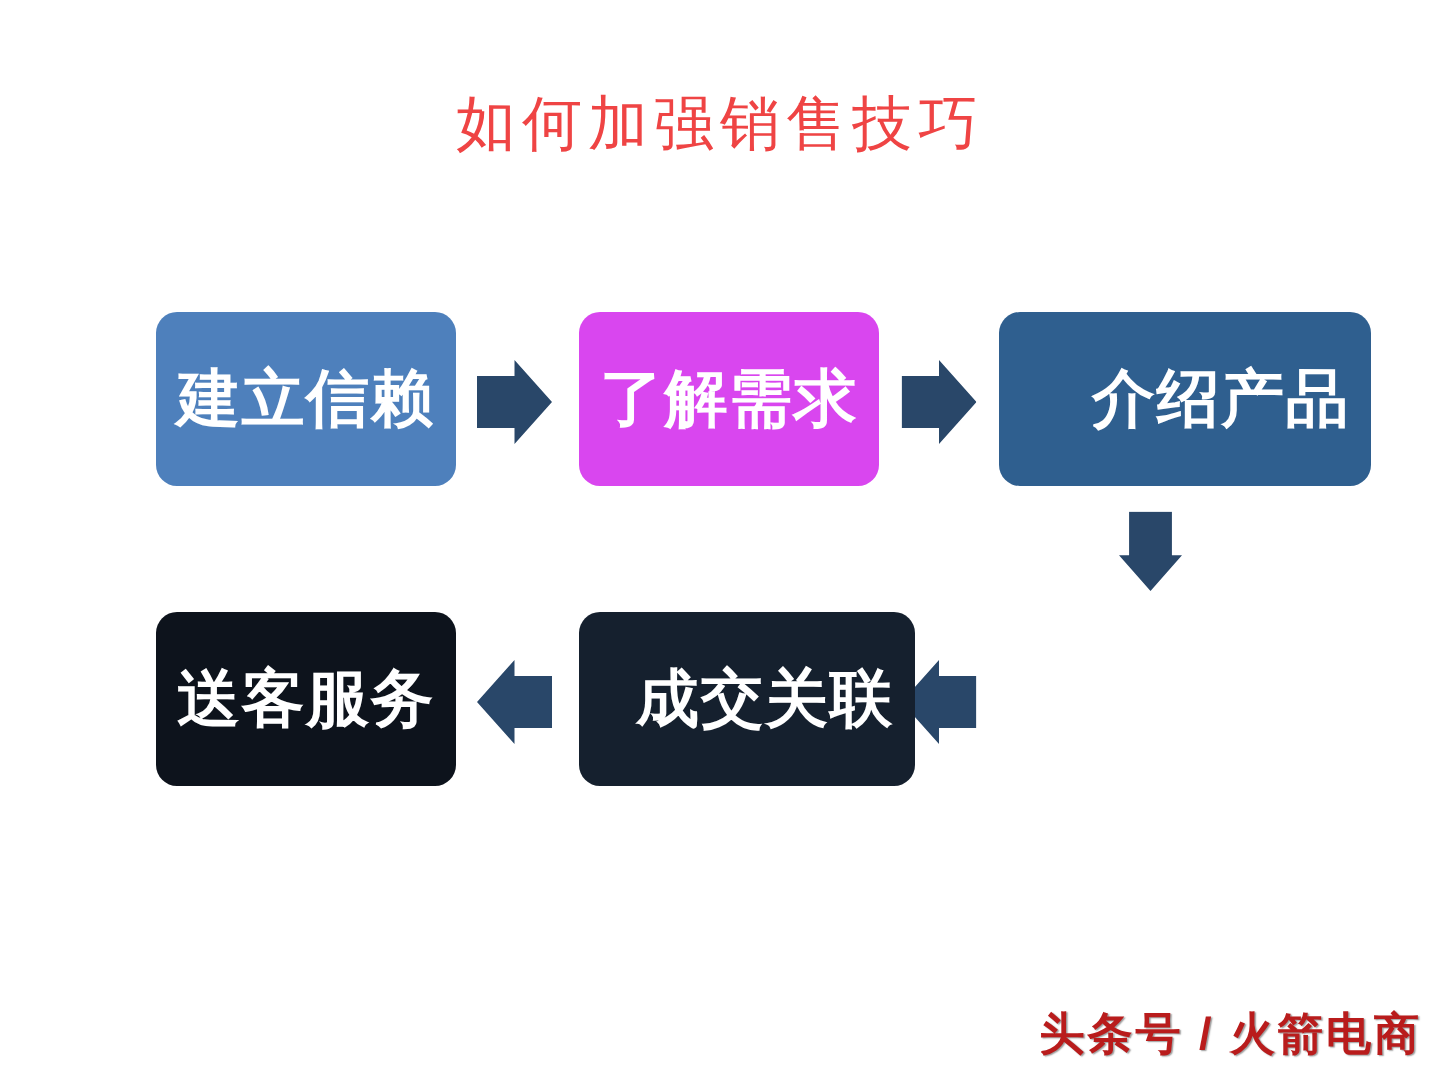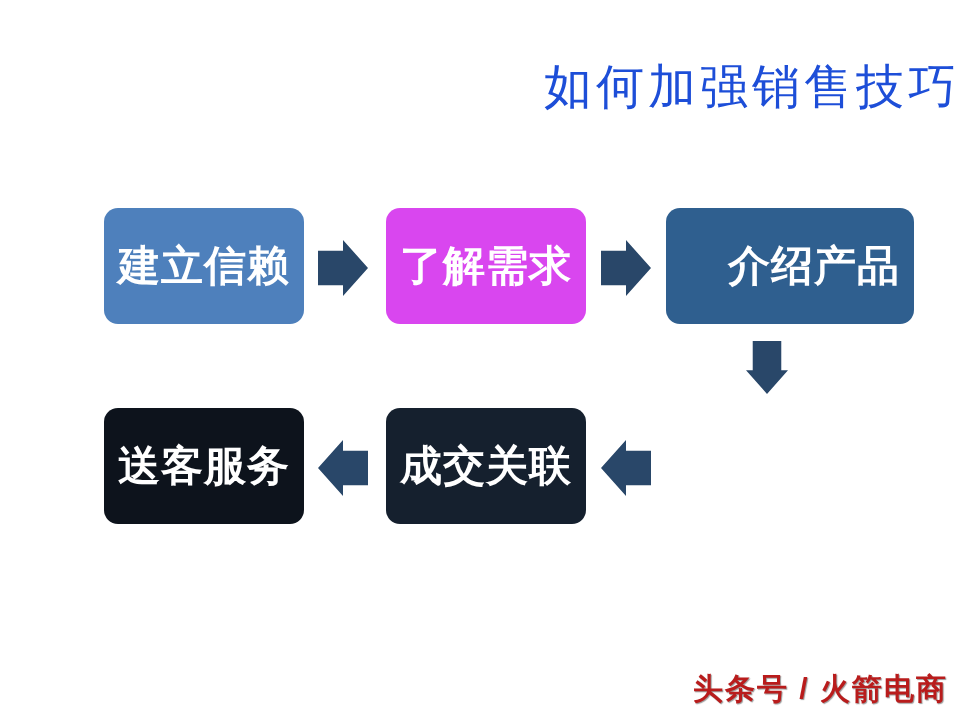--- a/index.html
+++ b/index.html
@@ -13,24 +13,24 @@
     height: 720px;
     background: #ffffff;
     overflow: hidden;
     font-family: "Liberation Serif", "DejaVu Serif", serif;
   }
   .slide-title {
     position: absolute;
     top: 55px;
     left: 0;
     width: 100%;
-    text-align: right;
-    font-size: 48px;
+    text-align: center;
+    font-size: 40px;
     letter-spacing: 4px;
-    color: #1d4ed8;
+    color: #ef4444;
     font-weight: normal;
     font-family: "Liberation Serif", "DejaVu Serif", serif;
   }
   .flow-box {
     position: absolute;
     width: 200px;
     height: 116px;
     border-radius: 14px;
     display: flex;
     align-items: center;
@@ -41,21 +41,21 @@
     font-size: 42px;
     font-weight: bold;
     letter-spacing: 1px;
     font-family: "Liberation Serif", "DejaVu Serif", serif;
     white-space: nowrap;
   }
   .box-pos-1 { left: 104px; top: 208px; }
   .box-pos-2 { left: 386px; top: 208px; }
   .box-pos-3 { left: 666px; top: 208px; padding-left: 48px; }
   .box-pos-4 { left: 666px; top: 408px; }
-  .box-pos-5 { left: 386px; top: 408px; }
+  .box-pos-5 { left: 386px; top: 408px; padding-left: 24px; }
   .box-pos-6 { left: 104px; top: 408px; }
   .block-arrow {
     position: absolute;
   }
   .arrow-right {
     width: 50px;
     height: 56px;
     clip-path: polygon(0 19%, 50% 19%, 50% 0, 100% 50%, 50% 100%, 50% 81%, 0 81%);
   }
   .arrow-left {

